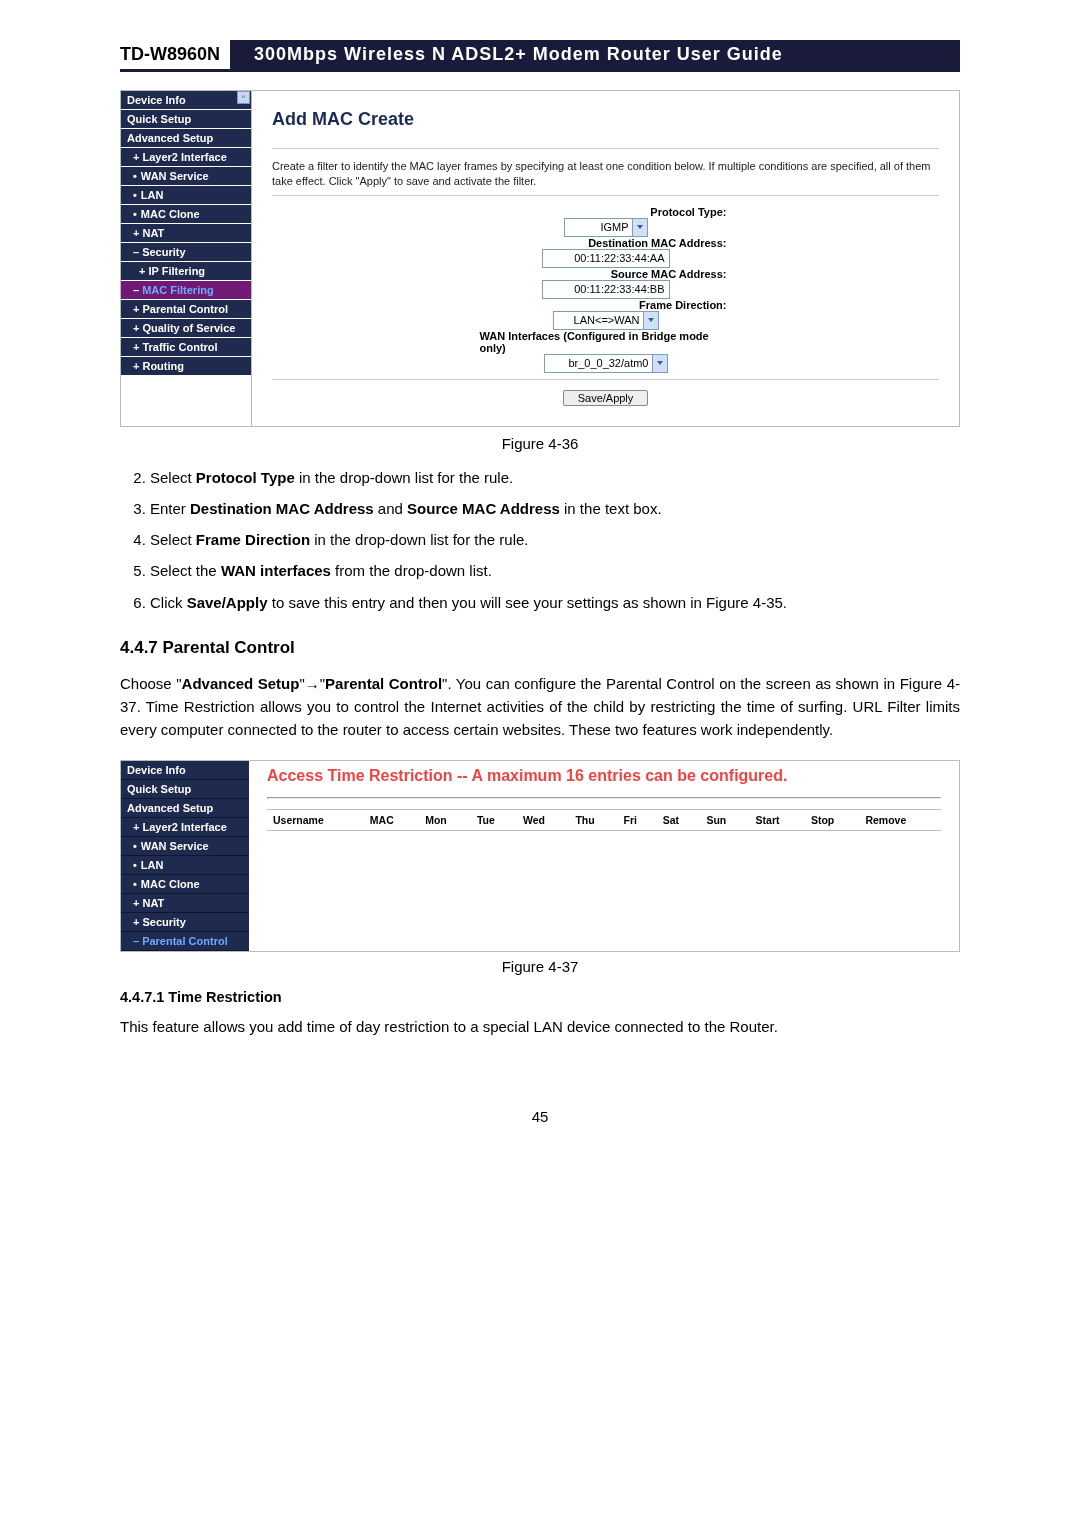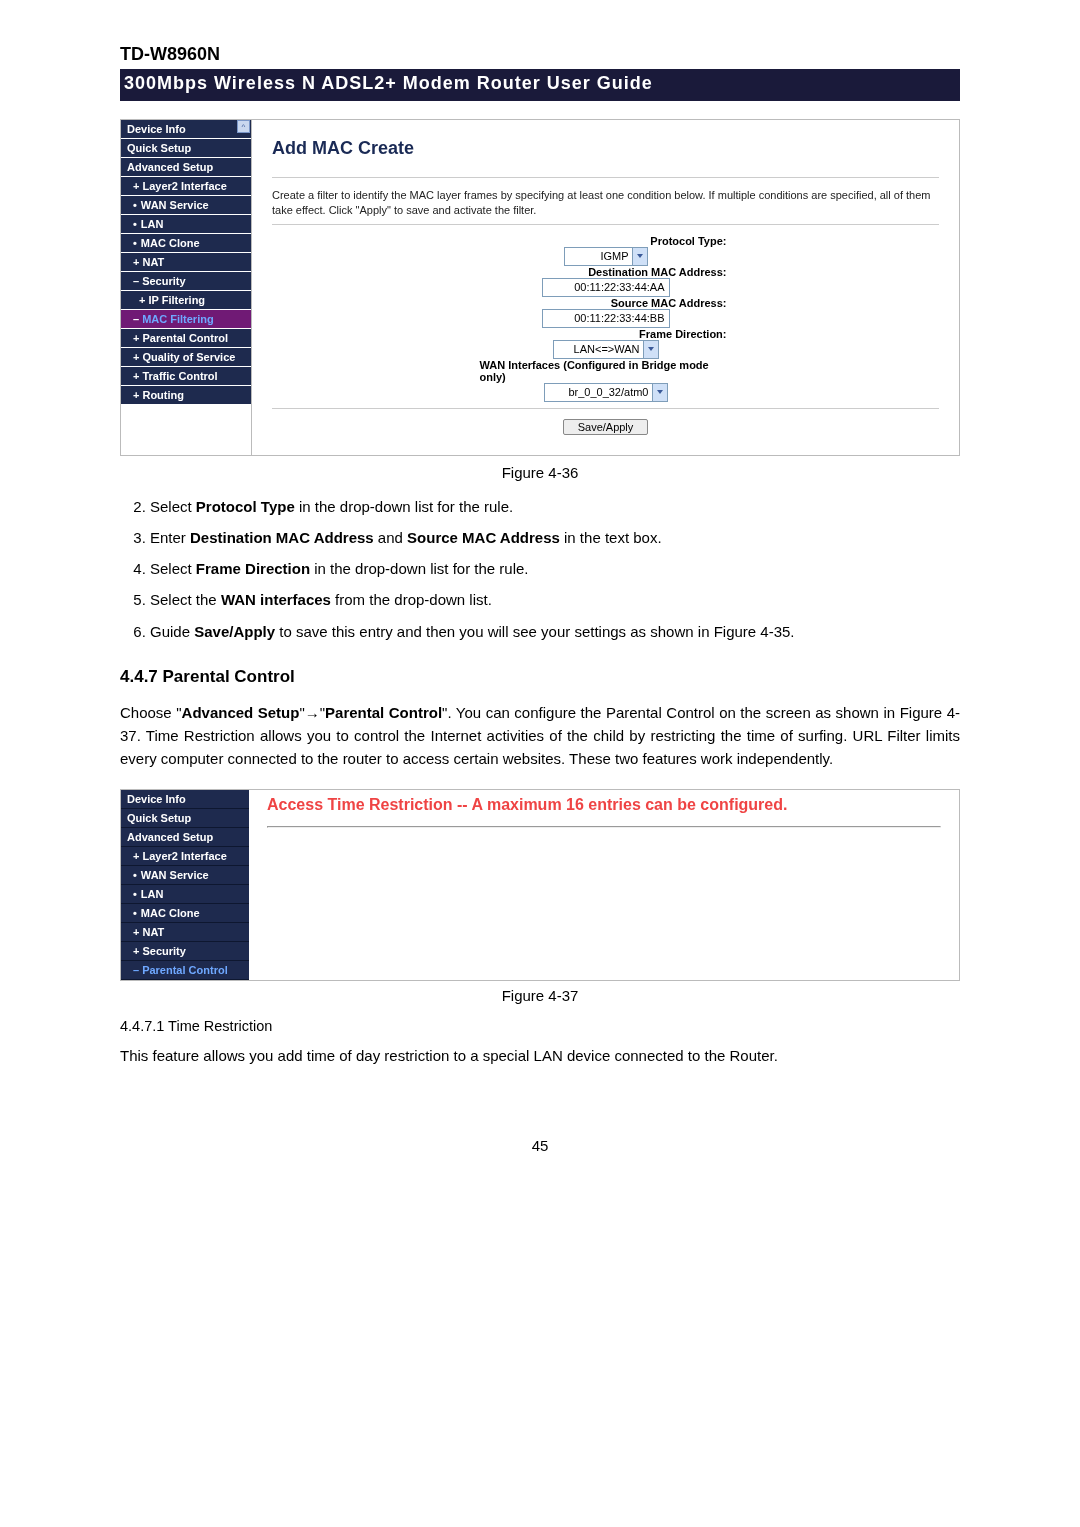--- a/index.html
+++ b/index.html
@@ -11,34 +11,33 @@
     width: 1080px;
   }
   .page {
     width: 840px;
     margin: 40px auto 80px auto;
   }
   .header-bar {
     display: flex;
     border-bottom: 3px solid #1a1a3a;
     margin-bottom: 18px;
-    flex-direction: column;
   }
   .header-model {
     font-weight: bold;
     font-size: 18px;
     padding: 4px 10px 4px 0;
     color: #000;
   }
   .header-title {
     background: #1a1a3a;
     color: #fff;
     font-weight: bold;
     font-size: 18px;
-    padding: 4px 4px;
+    padding: 4px 24px;
     letter-spacing: 1px;
     flex: 1;
   }
   
   .shot {
     border: 1px solid #bbb;
     background: #fff;
     margin: 0 0 8px 0;
     display: flex;
     font-size: 12px;
@@ -179,21 +178,21 @@
     font-weight: bold;
     margin: 24px 0 14px 0;
   }
   p.body {
     margin: 10px 0 18px 0;
     line-height: 1.55;
     text-align: justify;
   }
   h4.subsec {
     font-size: 14.5px;
-    font-weight: normal;
+    font-weight: bold;
     margin: 10px 0;
   }
   
   .shot2 {
     border: 1px solid #bbb;
     background: #fff;
     display: flex;
     font-size: 12px;
     margin-bottom: 6px;
   }
@@ -326,21 +325,21 @@
       </div>
     </div>
   </div>
   <div class="figcap">Figure 4-36</div>
 
   <ol class="steps" start="2">
     <li><span>Select </span><span class="bold">Protocol Type</span><span> in the drop-down list for the rule.</span></li>
     <li><span>Enter </span><span class="bold">Destination MAC Address</span><span> and </span><span class="bold">Source MAC Address</span><span> in the text box.</span></li>
     <li><span>Select </span><span class="bold">Frame Direction</span><span> in the drop-down list for the rule.</span></li>
     <li><span>Select the </span><span class="bold">WAN interfaces</span><span> from the drop-down list.</span></li>
-    <li style="text-align:justify"><span>Guide </span><span class="bold">Save/Apply</span><span> to save this entry and then you will see your settings as shown in Figure 4-35.</span></li>
+    <li style="text-align:justify"><span>Click </span><span class="bold">Save/Apply</span><span> to save this entry and then you will see your settings as shown in Figure 4-35.</span></li>
   </ol>
 
   <h3 class="sec">4.4.7  Parental Control</h3>
 
   <p class="body">
     <span>Choose "</span><span class="bold">Advanced Setup</span><span>"</span><span>→</span><span>"</span><span class="bold">Parental Control</span><span>". You can configure the Parental Control on the screen as shown in Figure 4-37. Time Restriction allows you to control the Internet activities of the child by restricting the time of surfing. URL Filter limits every computer connected to the router to access certain websites. These two features work independently.</span>
   </p>
 
   <div class="shot2">
     <div class="sidebar2">
@@ -353,20 +352,38 @@
           <div class="nav2 sub"><span class="dot"></span><span>LAN</span></div>
           <div class="nav2 sub"><span class="dot"></span><span>MAC Clone</span></div>
           <div class="nav2 sub"><span class="plus"></span><span>NAT</span></div>
           <div class="nav2 sub"><span class="plus"></span><span>Security</span></div>
           <div class="nav2 sub active"><span class="minus"></span><span>Parental Control</span></div>
         </div>
     </div>
     <div class="pane2">
       <div class="pane2-title">Access Time Restriction -- A maximum 16 entries can be configured.</div>
       <hr>
+      <table class="tbl">
+        <thead>
+            <tr id="thr">
+              <th>Username</th>
+              <th>MAC</th>
+              <th>Mon</th>
+              <th>Tue</th>
+              <th>Wed</th>
+              <th>Thu</th>
+              <th>Fri</th>
+              <th>Sat</th>
+              <th>Sun</th>
+              <th>Start</th>
+              <th>Stop</th>
+              <th>Remove</th>
+            </tr>
+          </thead>
+      </table>
     </div>
   </div>
   <div class="figcap">Figure 4-37</div>
 
   <h4 class="subsec">4.4.7.1  Time Restriction</h4>
   <p class="body">This feature allows you add time of day restriction to a special LAN device connected to the Router.</p>
 
   <div class="pagenum">45</div>
 </div>
 

